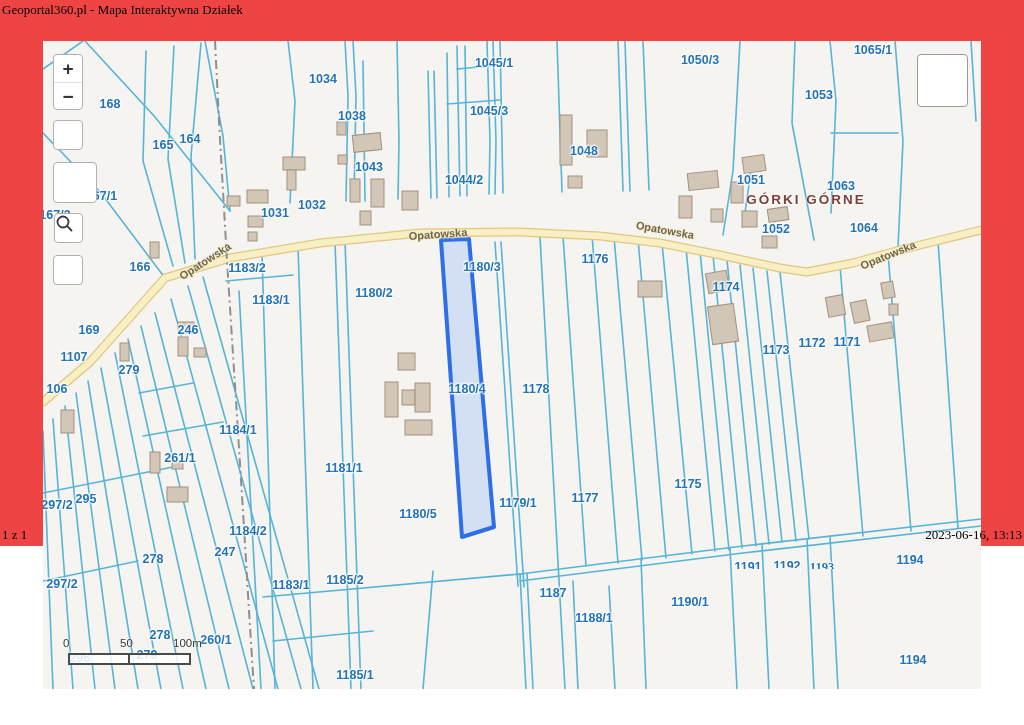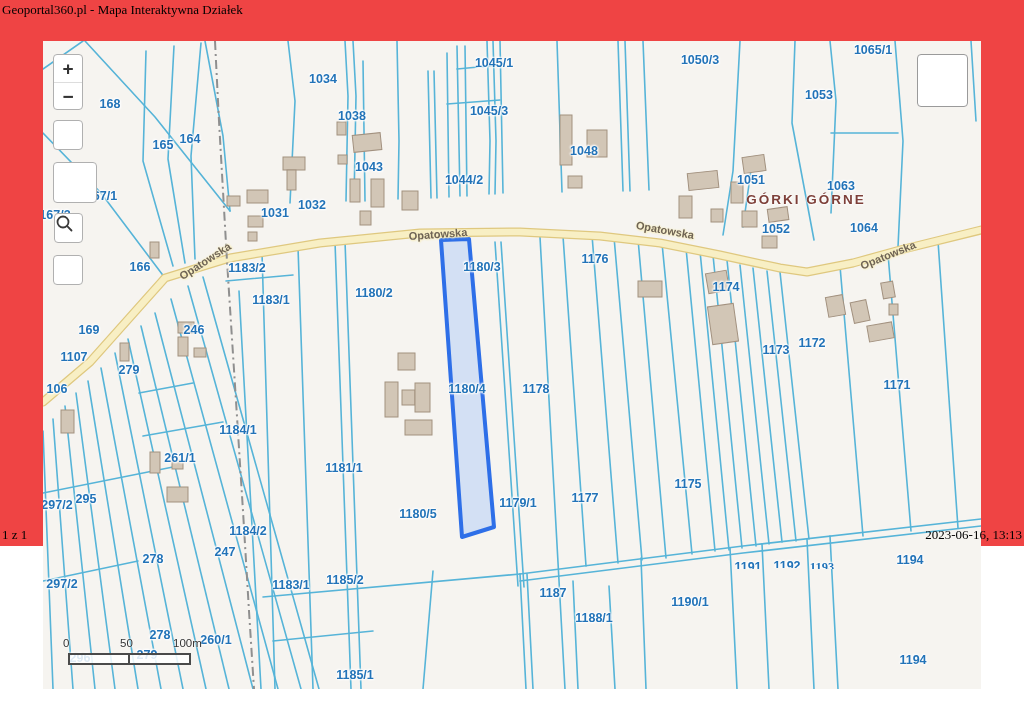--- a/index.html
+++ b/index.html
@@ -211,21 +211,21 @@
     <div id="labels">
         <span class="plabel" style="left: 67px; top: 63px;">168</span>
         <span class="plabel" style="left: 120px; top: 104px;">165</span>
         <span class="plabel" style="left: 147px; top: 98px;">164</span>
         <span class="plabel" style="left: 62px; top: 155px;">67/1</span>
         <span class="plabel" style="left: 12px; top: 174px;">167/2</span>
         <span class="plabel" style="left: 97px; top: 226px;">166</span>
         <span class="plabel" style="left: 204px; top: 227px;">1183/2</span>
         <span class="plabel" style="left: 228px; top: 259px;">1183/1</span>
         <span class="plabel" style="left: 46px; top: 289px;">169</span>
-        <span class="plabel" style="left: 151px; top: 289px;">246</span>
+        <span class="plabel" style="left: 145px; top: 289px;">246</span>
         <span class="plabel" style="left: 31px; top: 316px;">1107</span>
         <span class="plabel" style="left: 86px; top: 329px;">279</span>
         <span class="plabel" style="left: 14px; top: 348px;">106</span>
         <span class="plabel" style="left: 195px; top: 389px;">1184/1</span>
         <span class="plabel" style="left: 137px; top: 417px;">261/1</span>
         <span class="plabel" style="left: 43px; top: 458px;">295</span>
         <span class="plabel" style="left: 14px; top: 464px;">297/2</span>
         <span class="plabel" style="left: 110px; top: 518px;">278</span>
         <span class="plabel" style="left: 205px; top: 490px;">1184/2</span>
         <span class="plabel" style="left: 182px; top: 511px;">247</span>
@@ -260,21 +260,21 @@
         <span class="plabel" style="left: 776px; top: 54px;">1053</span>
         <span class="plabel" style="left: 830px; top: 9px;">1065/1</span>
         <span class="plabel" style="left: 541px; top: 110px;">1048</span>
         <span class="plabel" style="left: 708px; top: 139px;">1051</span>
         <span class="plabel" style="left: 798px; top: 145px;">1063</span>
         <span class="plabel" style="left: 821px; top: 187px;">1064</span>
         <span class="plabel" style="left: 733px; top: 188px;">1052</span>
         <span class="plabel" style="left: 683px; top: 246px;">1174</span>
         <span class="plabel" style="left: 733px; top: 309px;">1173</span>
         <span class="plabel" style="left: 769px; top: 302px;">1172</span>
-        <span class="plabel" style="left: 854px; top: 301px; margin-top: 43px;">1171</span>
+        <span class="plabel" style="left: 804px; top: 301px;">1171</span>
         <span class="plabel" style="left: 629px; top: 443px; margin-left: 16px;">1175</span>
         <span class="plabel" style="left: 647px; top: 561px;">1190/1</span>
         <span class="plabel clip" style="left: 705px; top: 523px;">1191</span>
         <span class="plabel clip" style="left: 744px; top: 522px;">1192</span>
         <span class="plabel clip" style="left: 779px; top: 523px; font-family: Liberation Serif, serif;">1193</span>
         <span class="plabel" style="left: 867px; top: 519px;">1194</span>
         <span class="plabel" style="left: 870px; top: 619px;">1194</span>
         <span class="rlabel" style="left: 162px; top: 220px; transform: translate(-50%, -50%) rotate(-33deg);">Opatowska</span>
         <span class="rlabel" style="left: 395px; top: 193px; transform: translate(-50%, -50%) rotate(-4deg);">Opatowska</span>
         <span class="rlabel" style="left: 622px; top: 189px; transform: translate(-50%, -50%) rotate(10deg);">Opatowska</span>

